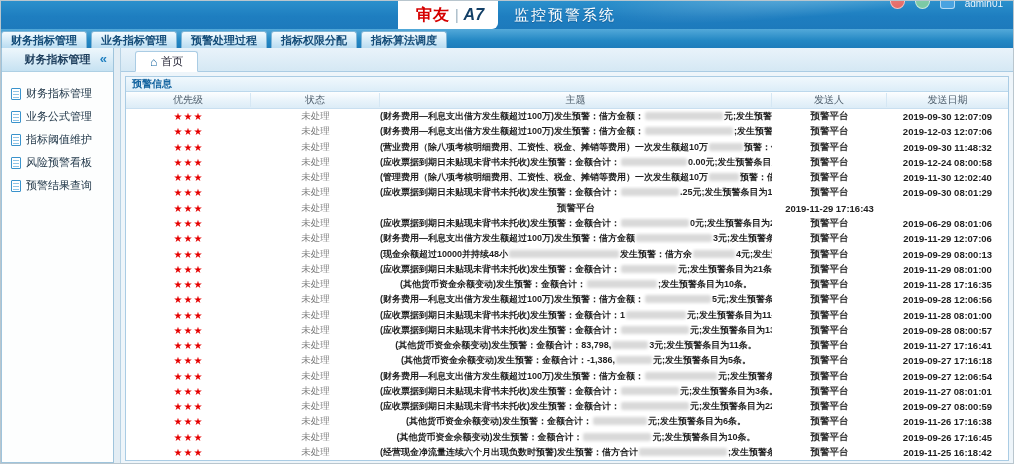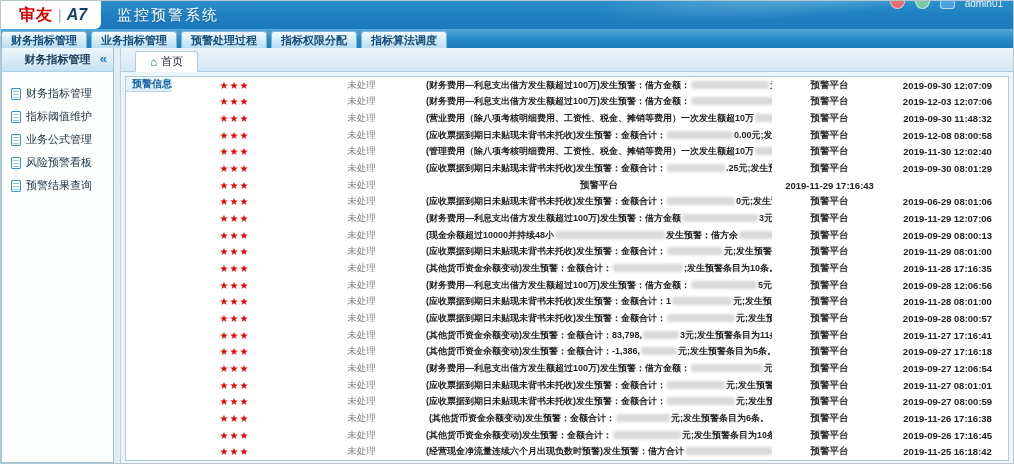--- a/index.html
+++ b/index.html
@@ -8,20 +8,21 @@
     font-family:"Liberation Sans","DejaVu Sans",sans-serif;
     border:1px solid #b9c6ce; background:#fff;
   }
   .page { width:100%; height:100%; display:flex; flex-direction:column; }
 
   
   .hdr {
     height:28px; flex:none; display:flex; align-items:center; position:relative;
     background:linear-gradient(180deg,#2b90cc 0%,#1e7ec0 55%,#1d7abc 100%);
     overflow:hidden;
+    justify-content:center;
   }
   .hdr::after {
     content:""; position:absolute; right:40px; top:-20px; width:420px; height:46px;
     background:radial-gradient(ellipse at 70% 30%, rgba(255,255,255,.30), rgba(255,255,255,0) 60%);
     transform:rotate(-6deg); pointer-events:none;
   }
   .logo {
     height:28px; background:#fff; padding:0 14px 0 18px; display:flex; align-items:center;
     border-bottom-right-radius:6px; flex:none;
   }
@@ -81,21 +82,21 @@
     border-bottom:1px solid #aacce4; display:flex; align-items:flex-end;
   }
   .crumb-tab {
     margin-left:14px; height:21px; padding:0 14px; display:flex; align-items:center; gap:4px;
     background:#fff; border:1px solid #aacce4; border-bottom:1px solid #fff;
     border-radius:3px 3px 0 0; font-size:11px; color:#223; cursor:pointer; position:relative; top:1px;
   }
   .home-icon { color:#1464a0; font-size:12px; font-weight:bold; line-height:1; }
 
   .panel-wrap { flex:1; padding:4px 4px 2px 4px; min-height:0; }
-  .panel { height:100%; background:#fff; border:1px solid #aacce4; display:flex; flex-direction:row; }
+  .panel { height:100%; background:#fff; border:1px solid #aacce4; display:flex; flex-direction:column; }
   .panel-title {
     height:15px; flex:none; display:flex; align-items:center; padding-left:6px;
     background:linear-gradient(180deg,#f0f8fd,#dcedf8); border-bottom:1px solid #bcd8ec;
     font-size:10px; font-weight:bold; color:#1464a0;
   }
   .grid5 { display:grid; grid-template-columns:125px 129px 1fr 115px 121px; }
   .thead {
     height:17px; flex:none; align-items:center;
     background:linear-gradient(180deg,#fdfeff 0%,#eaf4fb 50%,#dcecf7 100%);
     border-bottom:1px solid #c9dff0;
@@ -150,25 +151,25 @@
         <span>财务指标管理</span>
         <span class="collapse">«</span>
       </div>
       <ul class="side-list">
           <li class="side-item">
     <span class="doc-icon"></span>
     <span>财务指标管理</span>
   </li>
           <li class="side-item">
     <span class="doc-icon"></span>
+    <span>业务公式管理</span>
+  </li>
+          <li class="side-item">
+    <span class="doc-icon"></span>
     <span>指标阈值维护</span>
-  </li>
-          <li class="side-item">
-    <span class="doc-icon"></span>
-    <span>业务公式管理</span>
   </li>
           <li class="side-item">
     <span class="doc-icon"></span>
     <span>风险预警看板</span>
   </li>
           <li class="side-item">
     <span class="doc-icon"></span>
     <span>预警结果查询</span>
   </li>
         </ul>
@@ -179,20 +180,27 @@
     <main class="main">
       <div class="crumbbar">
         <div class="crumb-tab">
           <span class="home-icon">⌂</span>
           <span>首页</span>
         </div>
       </div>
       <div class="panel-wrap">
         <div class="panel">
           <div class="panel-title">预警信息</div>
+          <div class="thead grid5">
+              <div class="th">优先级</div>
+              <div class="th">状态</div>
+              <div class="th">主题</div>
+              <div class="th">发送人</div>
+              <div class="th">发送日期</div>
+            </div>
           <div class="tbody">
               <div class="trow grid5">
     <div class="td stars">★★★</div>
     <div class="td status">未处理</div>
     <div class="td subject">(财务费用—利息支出借方发生额超过100万)发生预警：借方金额：<span class="blur" style="width: 78px;"></span>元;发生预警条目为4条。</div>
     <div class="td sender">预警平台</div>
     <div class="td date">2019-09-30 12:07:09</div>
   </div>
               <div class="trow grid5">
     <div class="td stars">★★★</div>
@@ -206,21 +214,21 @@
     <div class="td status">未处理</div>
     <div class="td subject">(营业费用（除八项考核明细费用、工资性、税金、摊销等费用）一次发生额超10万<span class="blur" style="width: 34px;"></span>预警：借方金额：1,175,113.20元;发生预...</div>
     <div class="td sender">预警平台</div>
     <div class="td date">2019-09-30 11:48:32</div>
   </div>
               <div class="trow grid5">
     <div class="td stars">★★★</div>
     <div class="td status">未处理</div>
     <div class="td subject">(应收票据到期日未贴现未背书未托收)发生预警：金额合计：<span class="blur" style="width: 66px;"></span>0.00元;发生预警条目为2条。</div>
     <div class="td sender">预警平台</div>
-    <div class="td date">2019-12-08 08:00:58</div>
+    <div class="td date">2019-12-24 08:00:58</div>
   </div>
               <div class="trow grid5">
     <div class="td stars">★★★</div>
     <div class="td status">未处理</div>
     <div class="td subject">(管理费用（除八项考核明细费用、工资性、税金、摊销等费用）一次发生额超10万<span class="blur" style="width: 30px;"></span>预警：借方金额：3,569,703.15元;发生预...</div>
     <div class="td sender">预警平台</div>
     <div class="td date">2019-11-30 12:02:40</div>
   </div>
               <div class="trow grid5">
     <div class="td stars">★★★</div>

